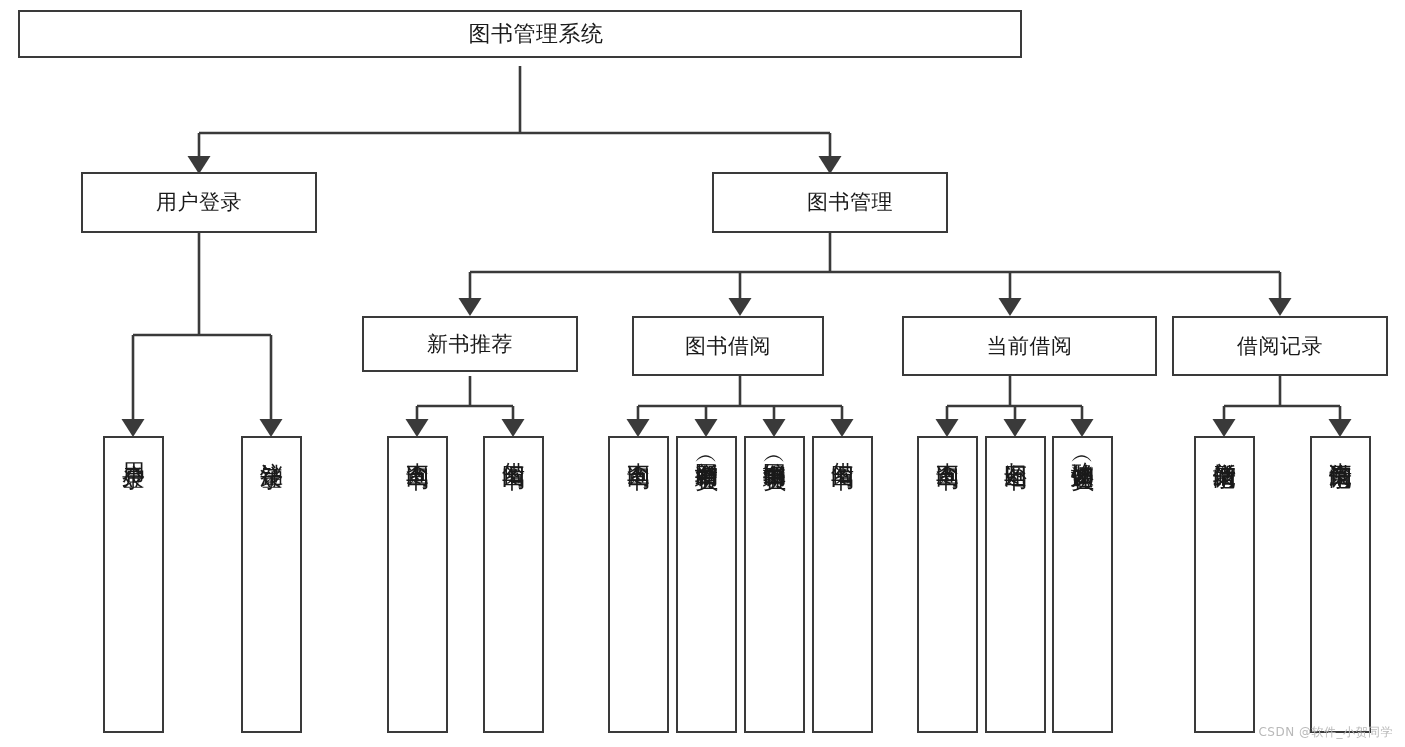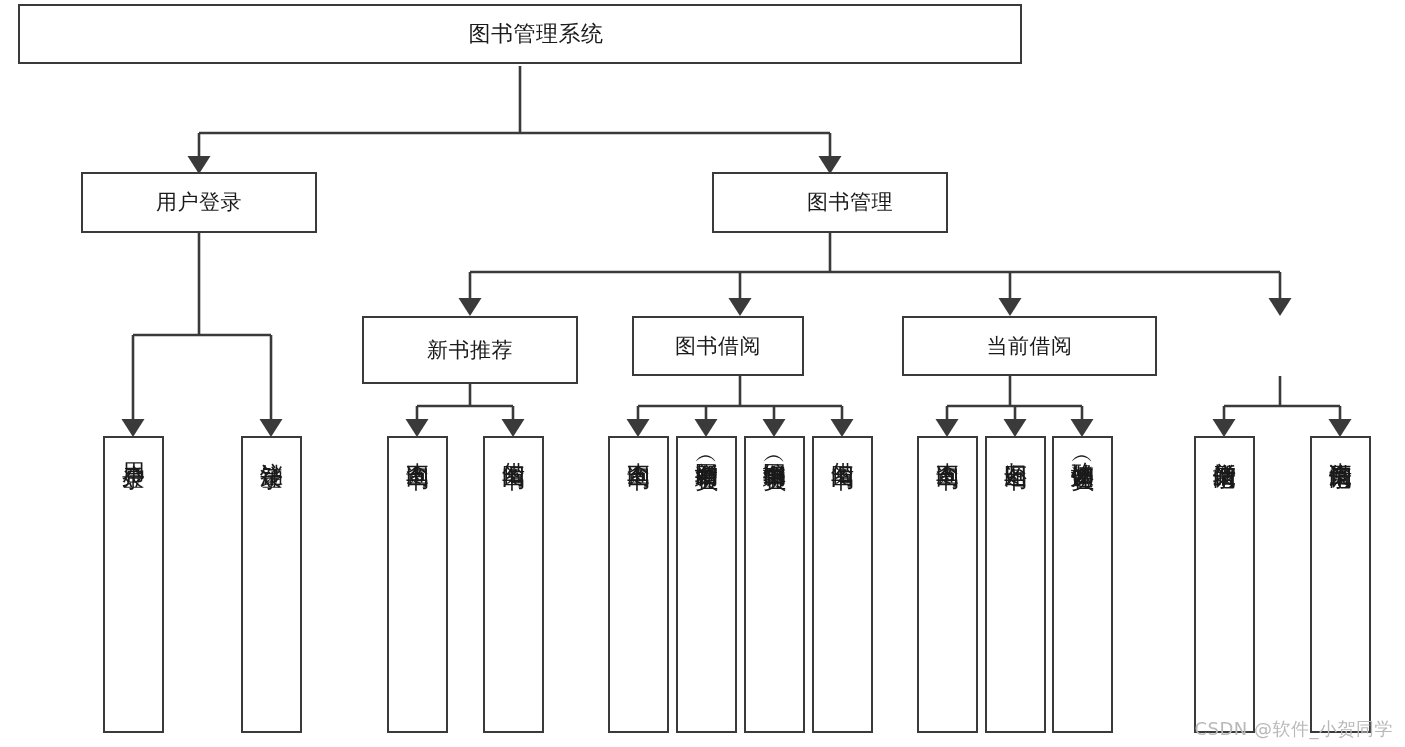--- a/index.html
+++ b/index.html
@@ -65,21 +65,21 @@
     left: 0;
     top: 0;
     width: 1405px;
     height: 747px;
     pointer-events: none;
   }
   .watermark {
     position: absolute;
     right: 12px;
     bottom: 6px;
-    font-size: 18px;
+    font-size: 12px;
     color: #b9b9b9;
     letter-spacing: 0.5px;
     white-space: nowrap;
     font-family: "DejaVu Sans", "Liberation Sans", sans-serif;
   }
 </style>
 </head>
 <body>
 
 <div id="canvas">
@@ -127,40 +127,43 @@
       <path d="M1015,406 L1015,427" marker-end="url(#arrowhead)"></path>
       <path d="M1082,406 L1082,427" marker-end="url(#arrowhead)"></path>
 
       <path d="M1280,376 L1280,406"></path>
       <path d="M1224,406 L1340,406"></path>
       <path d="M1224,406 L1224,427" marker-end="url(#arrowhead)"></path>
       <path d="M1340,406 L1340,427" marker-end="url(#arrowhead)"></path>
     </g>
   </svg>
 
-  <div class="node h root" style="left:18px; top:4px; width:1004px; height:60px;padding-left:32px;">
+  <div class="node h root" style="left:18px; top:10px; width:1004px; height:48px;padding-left:32px;">
     <span class="label">图书管理系统</span>
   </div>
 
   <div class="node h" style="left:81px; top:172px; width:236px; height:61px;">
     <span class="label">用户登录</span>
   </div>
   <div class="node h" style="left:712px; top:172px; width:236px; height:61px;padding-left:40px;">
     <span class="label">图书管理</span>
   </div>
 
-  <div class="node h" style="left:362px; top:316px; width:216px; height:68px;">
+  <div class="node h" style="left:362px; top:316px; width:216px; height:56px;">
     <span class="label">新书推荐</span>
   </div>
-  <div class="node h" style="left:632px; top:316px; width:172px; height:60px;">
+  <div class="node h" style="left:632px; top:316px; width:192px; height:60px;">
     <span class="label">图书借阅</span>
   </div>
   <div class="node h" style="left:902px; top:316px; width:255px; height:60px;">
     <span class="label">当前借阅</span>
   </div>
+  <div class="node h" style="left:1172px; top:316px; width:216px; height:60px;">
+    <span class="label">借阅记录</span>
+  </div>
 
   <div class="node v" style="left:103px; top:436px; width:61px; height:297px;">
     <span class="label">用户登录</span>
   </div>
   <div class="node v" style="left:241px; top:436px; width:61px; height:297px;">
     <span class="label">注销登录</span>
   </div>
 
   <div class="node v" style="left:387px; top:436px; width:61px; height:297px;">
     <span class="label">查询图书</span>

